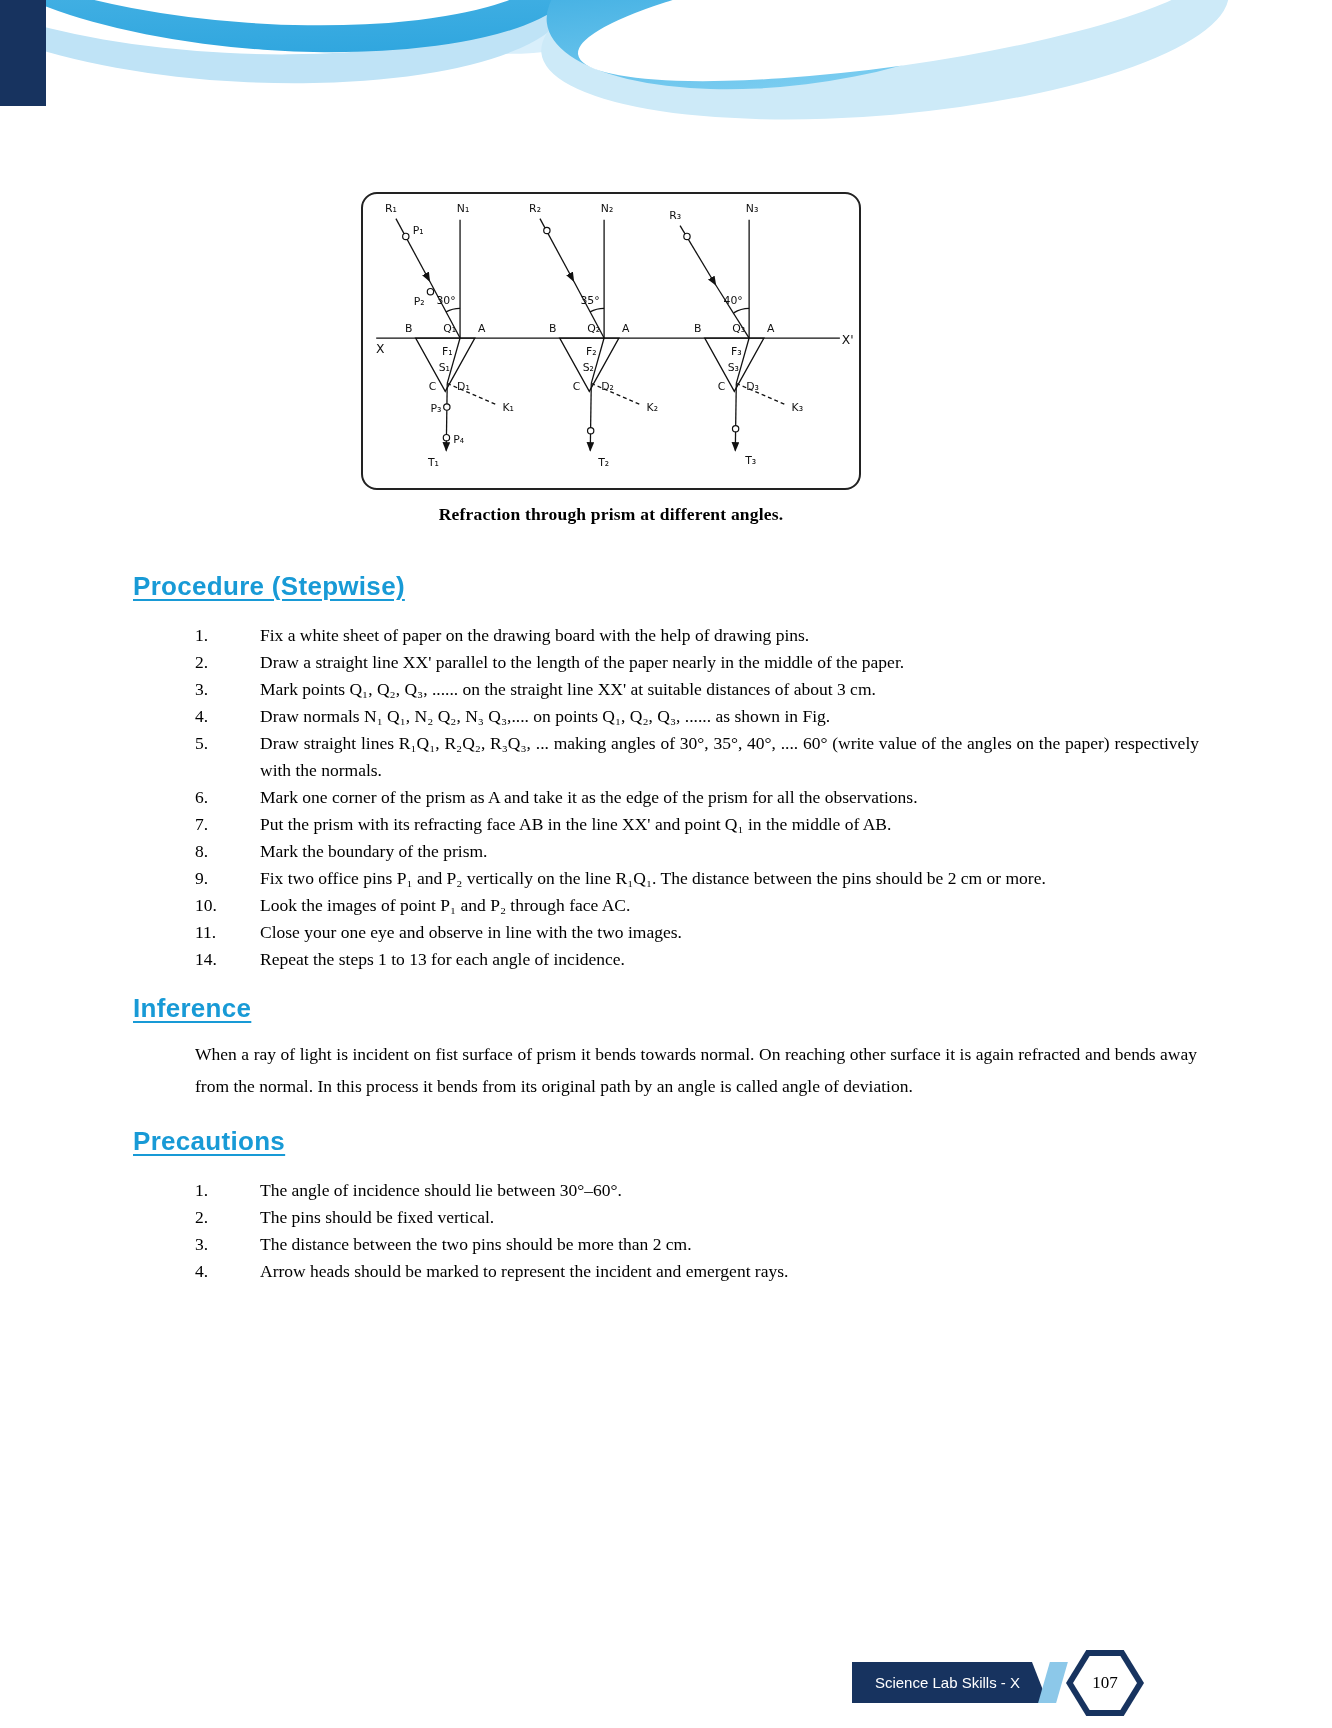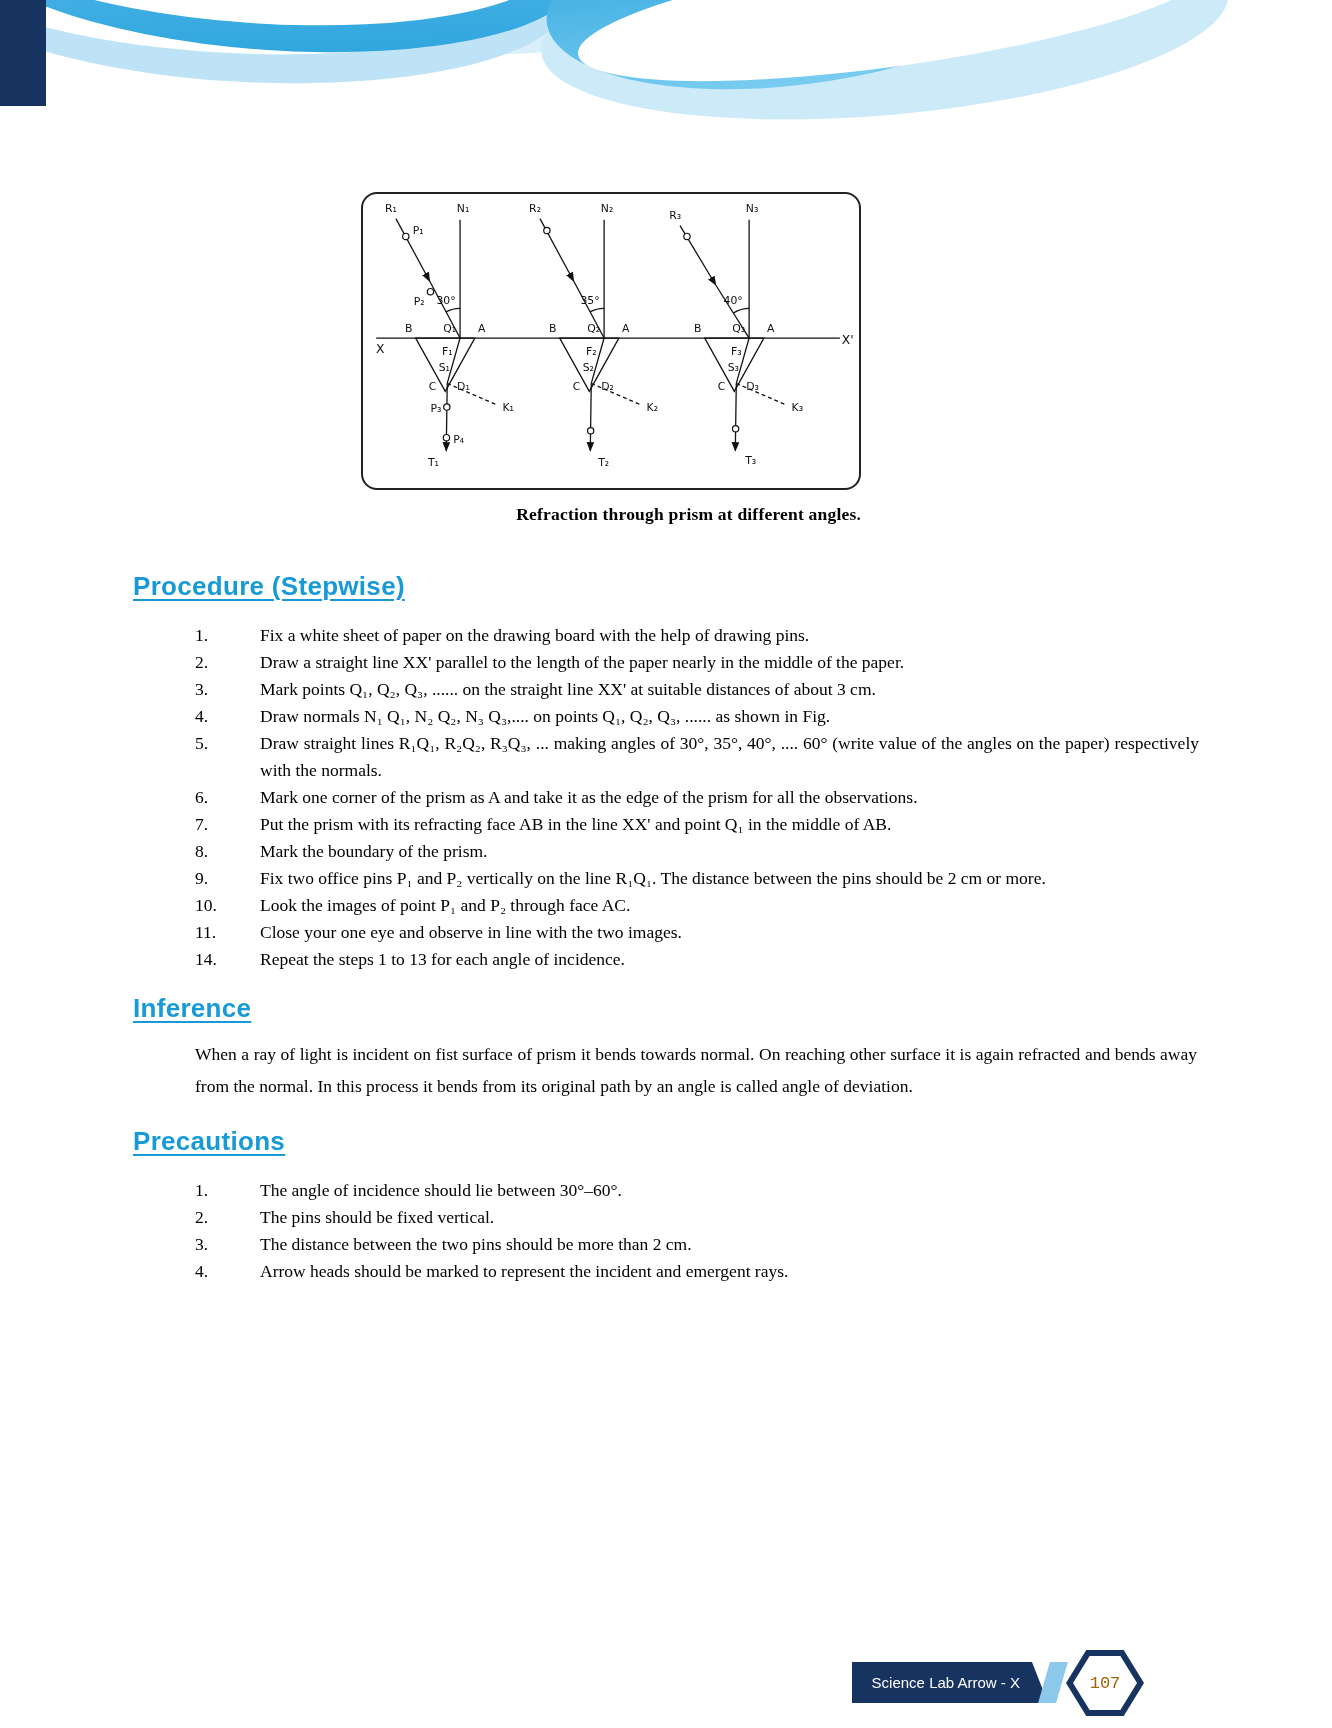--- a/index.html
+++ b/index.html
@@ -28,21 +28,21 @@
     margin:40px 0 0 361px; width:500px; height:298px;
     border:2px solid #222; border-radius:16px; overflow:hidden; background:#fff;
   }
   .figure-box svg { display:block; width:496px; height:294px; }
   svg text { font-family:"DejaVu Sans","Liberation Sans",sans-serif; font-size:12.5px; fill:#111; }
   svg text.small { font-size:11px; }
   .ln { stroke:#111; stroke-width:1.3; fill:none; }
   .dash { stroke-dasharray:4 3; }
   .pin { fill:#fff; stroke:#111; stroke-width:1.2; }
   .figure-caption {
-    margin:14px 0 0 361px; width:500px; text-align:right;
+    margin:14px 0 0 361px; width:500px; text-align:center;
     font-size:17.5px; font-weight:600; letter-spacing:0.2px;
   }
 
   
   .section-heading {
     margin-left:133px; color:#189ad6;
     font-family:"Liberation Sans","DejaVu Sans",sans-serif;
     font-weight:bold; font-size:26px; letter-spacing:0.3px;
     text-decoration:underline; text-decoration-thickness:2px; text-underline-offset:4px;
   }
@@ -72,21 +72,21 @@
     background:#8cc8e9; transform:skewX(-16deg);
   }
   .hex-outer {
     position:absolute; left:1066px; top:1650px; width:78px; height:66px; background:#17335f;
     clip-path:polygon(26% 0,74% 0,100% 50%,74% 100%,26% 100%,0 50%);
   }
   .hex-inner {
     position:absolute; left:1073px; top:1656px; width:64px; height:54px; background:#fff;
     clip-path:polygon(26% 0,74% 0,100% 50%,74% 100%,26% 100%,0 50%);
     display:flex; align-items:center; justify-content:center;
-    font-family:Liberation Mono, monospace; font-size:17px; color:#a16207;
+    font-family:Liberation Serif, serif; font-size:17px; color:#000000;
   }
 </style>
 </head>
 <body>
 
 <div class="header">
   <div class="s8"></div>
   <div class="s1"></div>
   <div class="s2"></div>
   <div class="s3"></div>
@@ -263,19 +263,19 @@
       <span class="num">3.</span>
       <span class="itm">The distance between the two pins should be more than 2 cm.</span>
     </div>
   <div class="num-row">
       <span class="num">4.</span>
       <span class="itm">Arrow heads should be marked to represent the incident and emergent rays.</span>
     </div>
 </div>
 
 <div class="footer-bar">
-  <span>Science Lab Arrow - X</span>
+  <span>Science Lab Skills - X</span>
 </div>
 <div class="footer-accent"></div>
 <div class="hex-outer"></div>
 <div class="hex-inner">
   <span>107</span>
 </div>
 
 </body></html>

